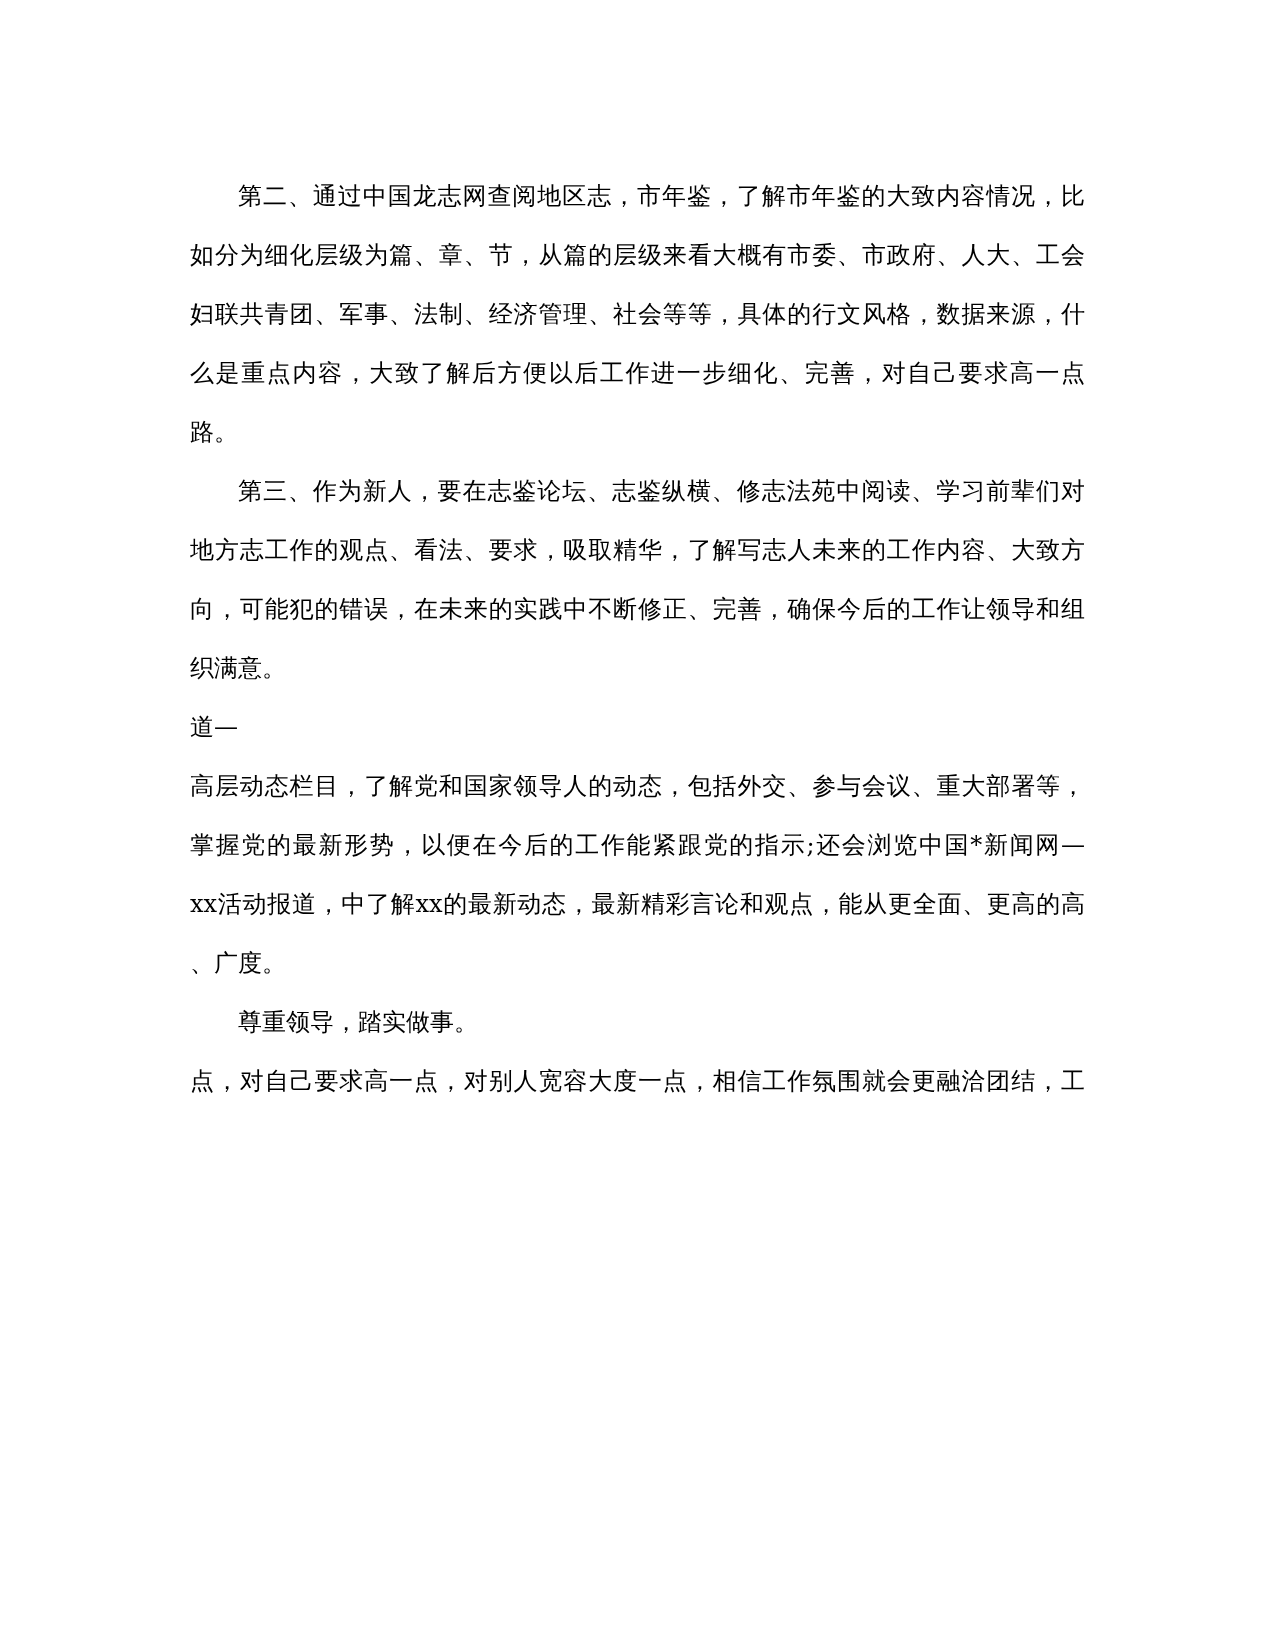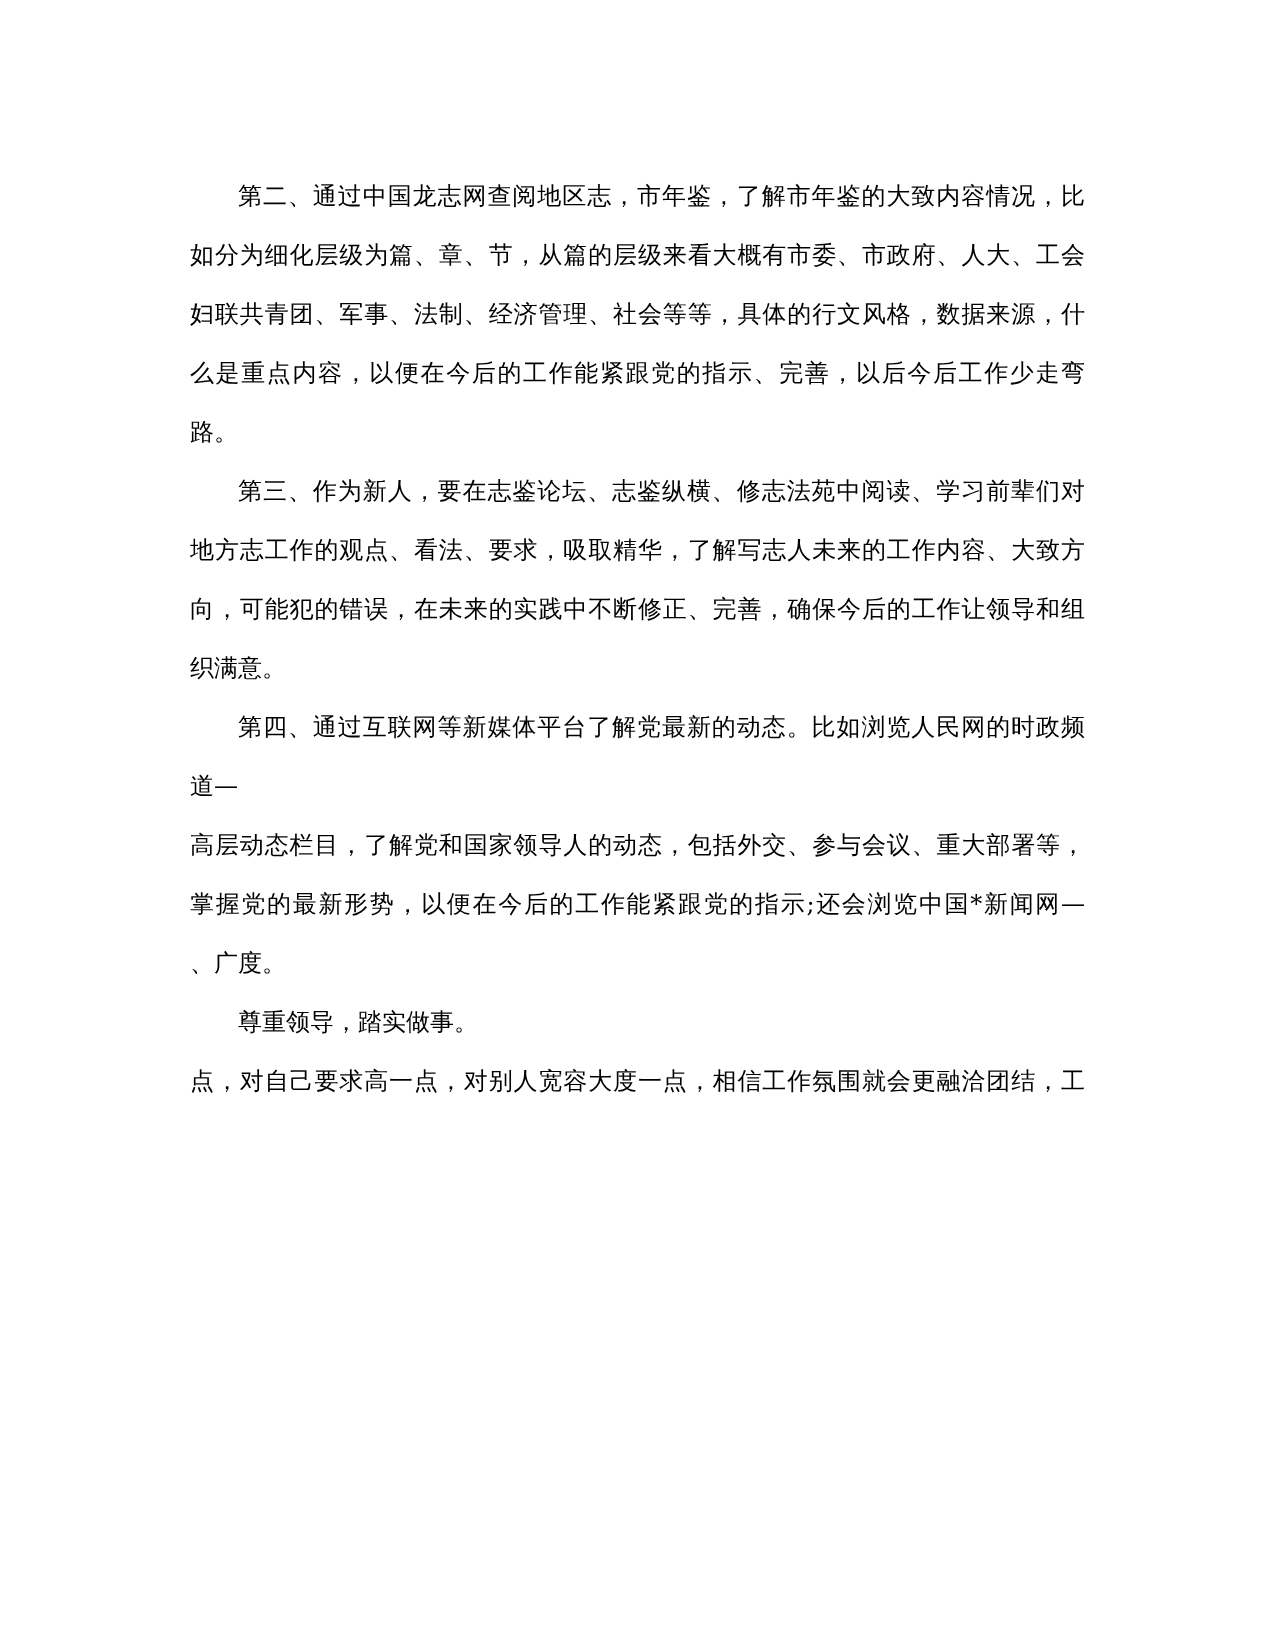--- a/index.html
+++ b/index.html
@@ -49,27 +49,27 @@
   }
 </style>
 </head>
 <body>
 
 <div class="page">
   <div class="text-block">
     <div class="line j ind">第二、通过中国龙志网查阅地区志，市年鉴，了解市年鉴的大致内容情况，比</div>
     <div class="line j">如分为细化层级为篇、章、节，从篇的层级来看大概有市委、市政府、人大、工会</div>
     <div class="line j">妇联共青团、军事、法制、经济管理、社会等等，具体的行文风格，数据来源，什</div>
-    <div class="line j">么是重点内容，以便在今后的工作能紧跟党的指示、完善，以后今后工作少走弯</div>
+    <div class="line j">么是重点内容，大致了解后方便以后工作进一步细化、完善，对自己要求高一点</div>
     <div class="line">路。</div>
     <div class="line j ind">第三、作为新人，要在志鉴论坛、志鉴纵横、修志法苑中阅读、学习前辈们对</div>
     <div class="line j">地方志工作的观点、看法、要求，吸取精华，了解写志人未来的工作内容、大致方</div>
     <div class="line j">向，可能犯的错误，在未来的实践中不断修正、完善，确保今后的工作让领导和组</div>
     <div class="line">织满意。</div>
-    <div class="line j ind">第四、通过互联网等新媒体平台了解党最新的动态。比如浏览人民网的时政频</div>
     <div class="line">道—</div>
     <div class="line j">高层动态栏目，了解党和国家领导人的动态，包括外交、参与会议、重大部署等，</div>
     <div class="line j">掌握党的最新形势，以便在今后的工作能紧跟党的指示;还会浏览中国*新闻网—</div>
+    <div class="line j">xx活动报道，中了解xx的最新动态，最新精彩言论和观点，能从更全面、更高的高</div>
     <div class="line">、广度。</div>
     <div class="line ind">尊重领导，踏实做事。</div>
     <div class="line j">点，对自己要求高一点，对别人宽容大度一点，相信工作氛围就会更融洽团结，工</div>
   </div>
 </div>
 
 </body></html>

